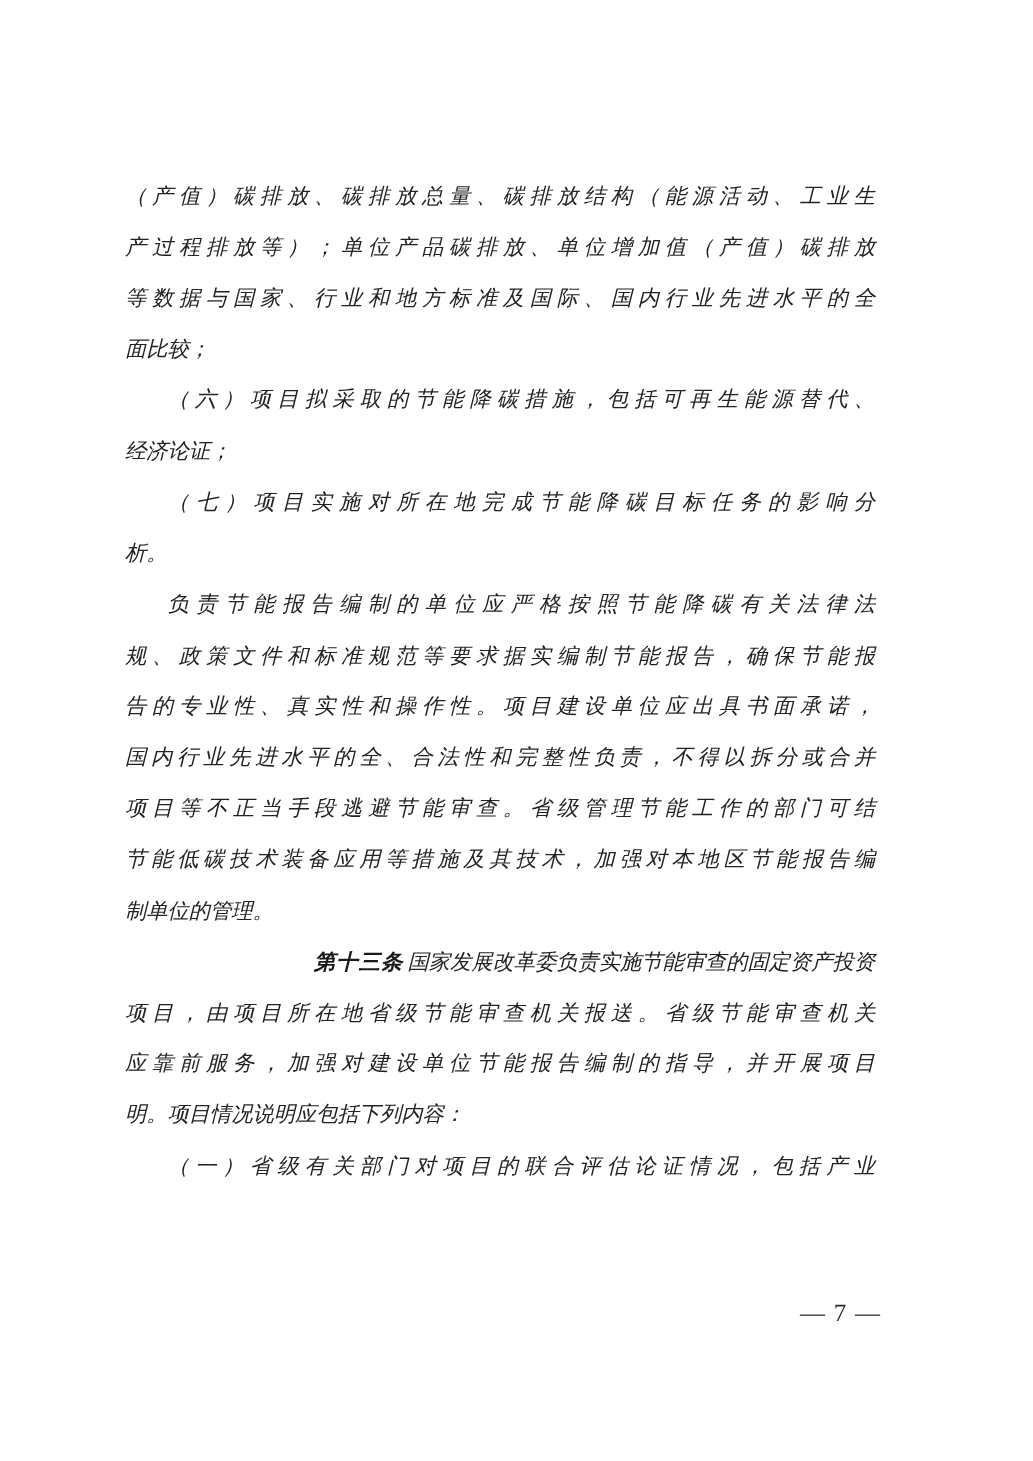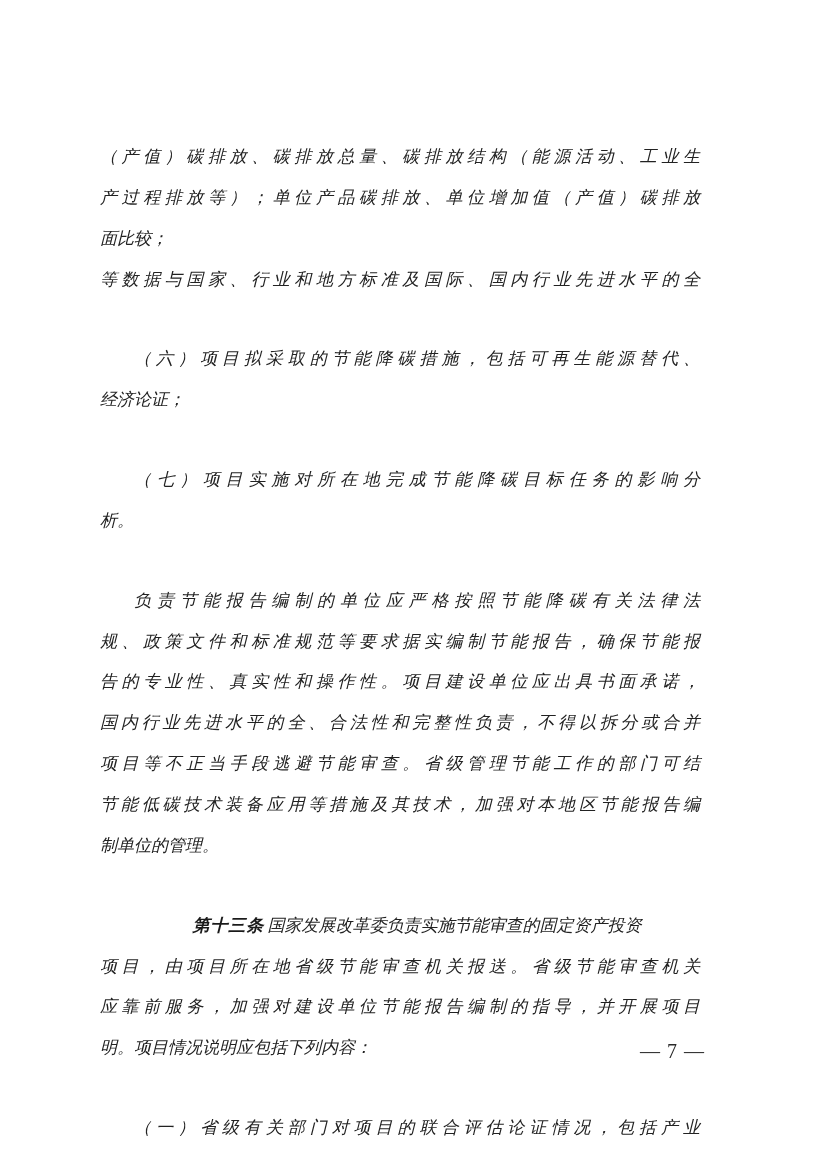--- a/index.html
+++ b/index.html
@@ -28,23 +28,23 @@
   .line {
     height: 40.85px;
     line-height: 40.85px;
     text-align: justify;
     white-space: normal;
     overflow: visible;
   }
   
   .line.full { text-align-last: justify; }
   
-  .line.indent { text-indent: 2em; margin-top: 39px; }
+  .line.indent { text-indent: 2em; }
   
-  .line.nowrap { white-space: nowrap; text-align: center; }
+  .line.nowrap { white-space: nowrap; text-align: right; }
   .article-no {
     font-weight: bold;
     font-family: "Liberation Sans", "DejaVu Sans", sans-serif;
     color: #1a1a1a;
     margin-right: 0.2em;
     letter-spacing: 0.05em;
   }
   .page-number {
     position: absolute;
     top: 1040px;
@@ -55,22 +55,22 @@
     white-space: nowrap;
   }
 </style>
 </head>
 <body>
 
 <div class="page">
   <div class="content">
     <div class="line full"><span>（产值）碳排放、碳排放总量、碳排放结构（能源活动、工业生</span></div>
     <div class="line full"><span>产过程排放等）；单位产品碳排放、单位增加值（产值）碳排放</span></div>
+    <div class="line full"><span>等数据与国家、行业和地方标准及国际、国内行业先进水平的全</span></div>
     <div class="line"><span>面比较；</span></div>
-    <div class="line full"><span>等数据与国家、行业和地方标准及国际、国内行业先进水平的全</span></div>
     <div class="line full indent"><span>（六）项目拟采取的节能降碳措施，包括可再生能源替代、</span></div>
     <div class="line"><span>经济论证；</span></div>
     <div class="line full indent"><span>（七）项目实施对所在地完成节能降碳目标任务的影响分</span></div>
     <div class="line"><span>析。</span></div>
     <div class="line full indent"><span>负责节能报告编制的单位应严格按照节能降碳有关法律法</span></div>
     <div class="line full"><span>规、政策文件和标准规范等要求据实编制节能报告，确保节能报</span></div>
     <div class="line full"><span>告的专业性、真实性和操作性。项目建设单位应出具书面承诺，</span></div>
     <div class="line full"><span>国内行业先进水平的全、合法性和完整性负责，不得以拆分或合并</span></div>
     <div class="line full"><span>项目等不正当手段逃避节能审查。省级管理节能工作的部门可结</span></div>
     <div class="line full"><span>节能低碳技术装备应用等措施及其技术，加强对本地区节能报告编</span></div>

